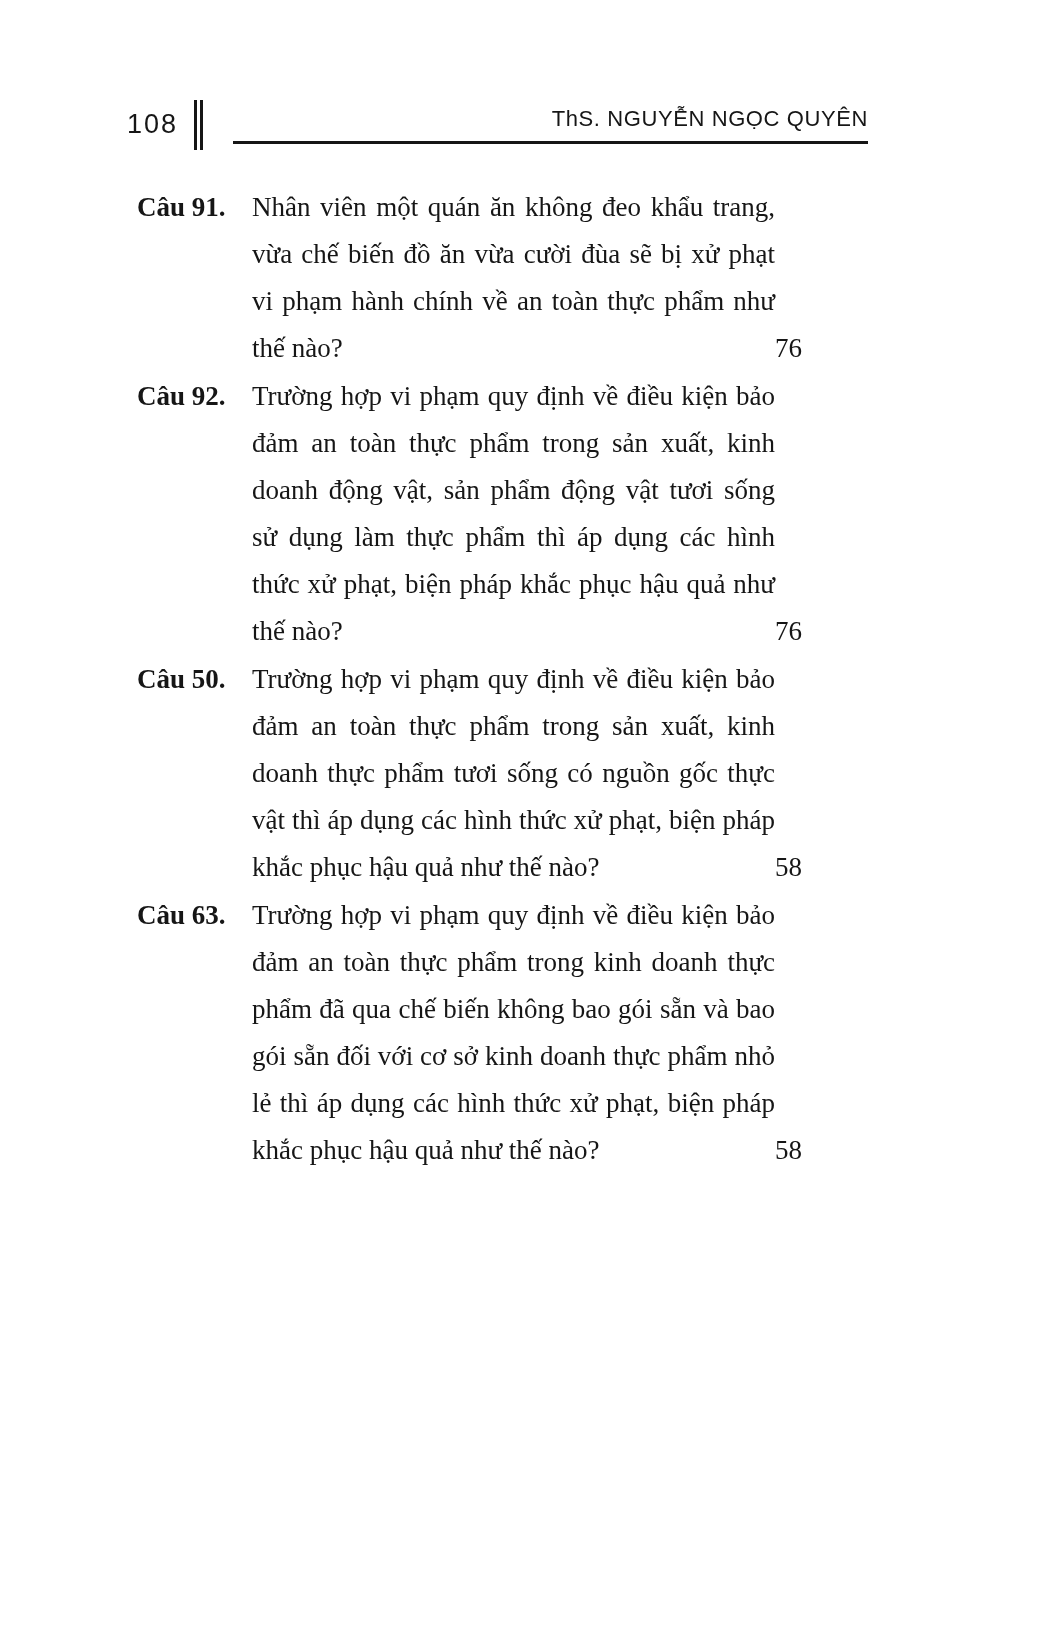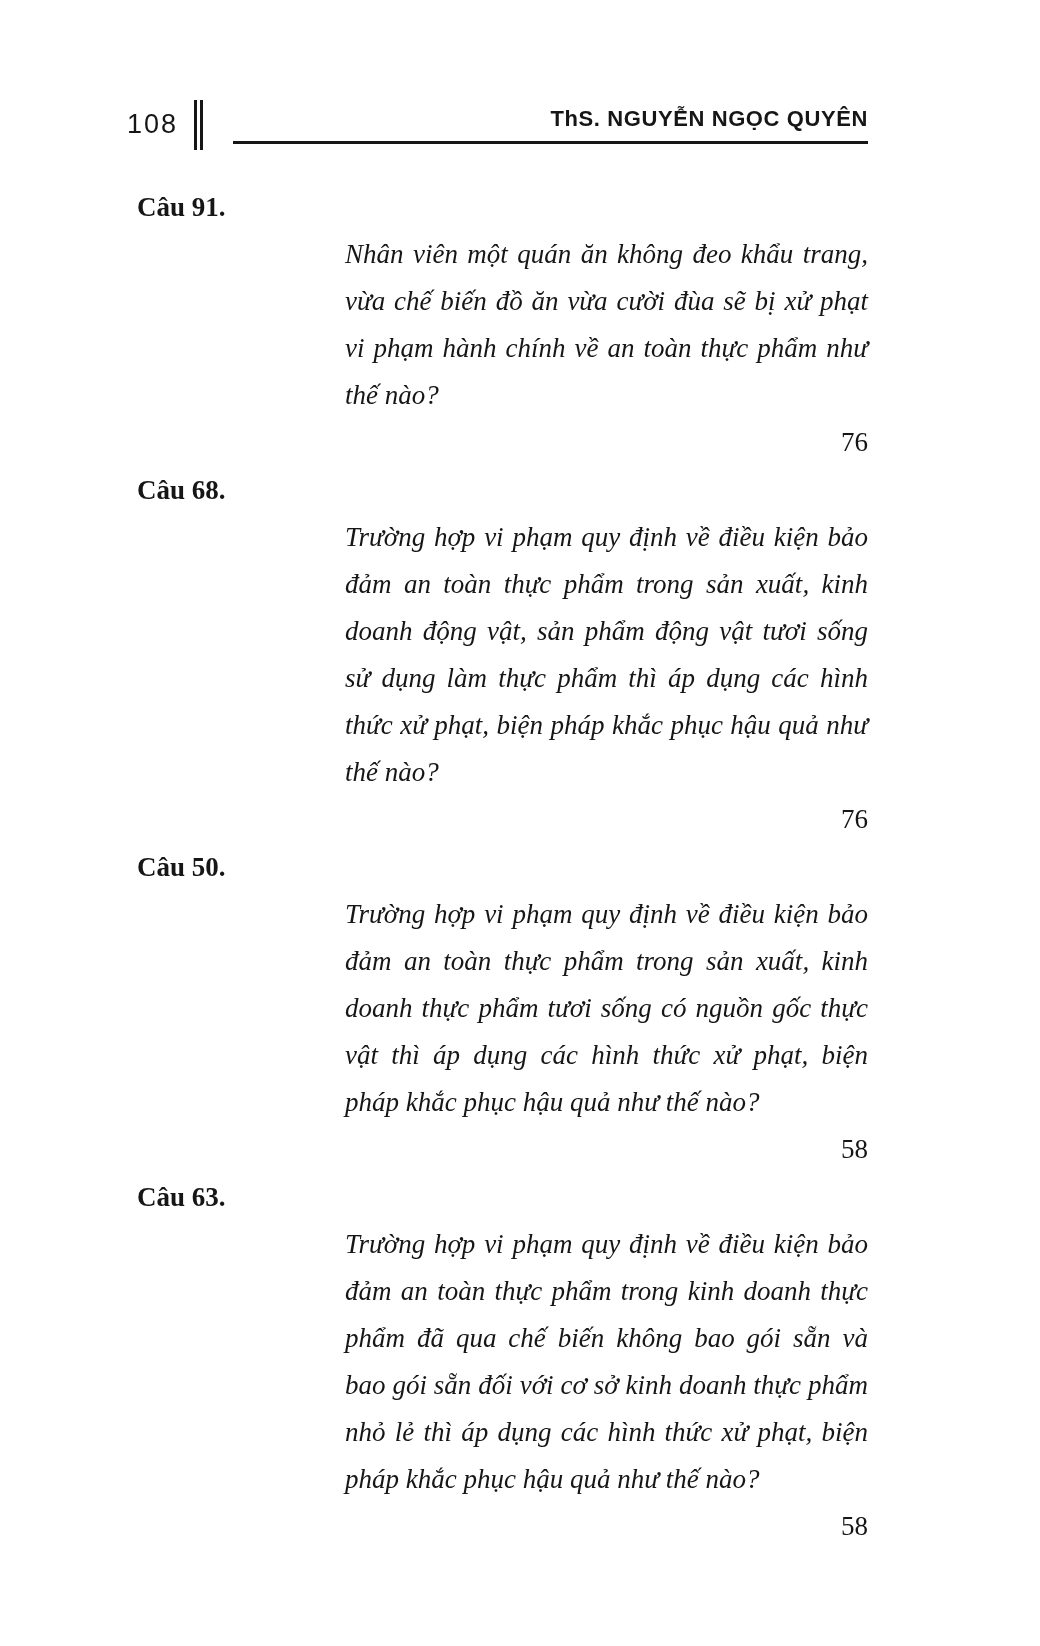--- a/index.html
+++ b/index.html
@@ -38,49 +38,47 @@
   }
   .header-right {
     flex: 1;
     border-bottom: 3px solid #161616;
     text-align: right;
     padding-bottom: 9px;
   }
   .running-title {
     font-family: "Liberation Sans", sans-serif;
     font-size: 22px;
-    font-weight: bold;
+    font-weight: normal;
     letter-spacing: 0.6px;
   }
   
   .toc {
     margin-top: 40px;
   }
   .entry {
     display: flex;
     align-items: flex-end;
     margin-bottom: 1px;
-    flex-direction: column;
   }
   .entry-label {
     width: 125px;
     padding-left: 10px;
     font-weight: bold;
     font-size: 27px;
     line-height: 47px;
     align-self: flex-start;
     flex-shrink: 0;
   }
   .entry-text {
     width: 523px;
     font-size: 27px;
     line-height: 47px;
     text-align: justify;
     flex-shrink: 0;
-    font-style: italic;
   }
   .entry-page {
     flex: 1;
     text-align: left;
     font-size: 27px;
     line-height: 47px;
   }
 </style>
 </head>
 <body>
@@ -97,21 +95,21 @@
 
   <div class="toc">
 
     <div class="entry">
       <span class="entry-label">Câu 91.</span>
       <span class="entry-text">Nhân viên một quán ăn không đeo khẩu trang, vừa chế biến đồ ăn vừa cười đùa sẽ bị xử phạt vi phạm hành chính về an toàn thực phẩm như thế nào?</span>
       <span class="entry-page">76</span>
     </div>
 
     <div class="entry">
-      <span class="entry-label">Câu 68.</span>
+      <span class="entry-label">Câu 92.</span>
       <span class="entry-text">Trường hợp vi phạm quy định về điều kiện bảo đảm an toàn thực phẩm trong sản xuất, kinh doanh động vật, sản phẩm động vật tươi sống sử dụng làm thực phẩm thì áp dụng các hình thức xử phạt, biện pháp khắc phục hậu quả như thế nào?</span>
       <span class="entry-page">76</span>
     </div>
 
     <div class="entry">
       <span class="entry-label">Câu 50.</span>
       <span class="entry-text">Trường hợp vi phạm quy định về điều kiện bảo đảm an toàn thực phẩm trong sản xuất, kinh doanh thực phẩm tươi sống có nguồn gốc thực vật thì áp dụng các hình thức xử phạt, biện pháp khắc phục hậu quả như thế nào?</span>
       <span class="entry-page">58</span>
     </div>
 

